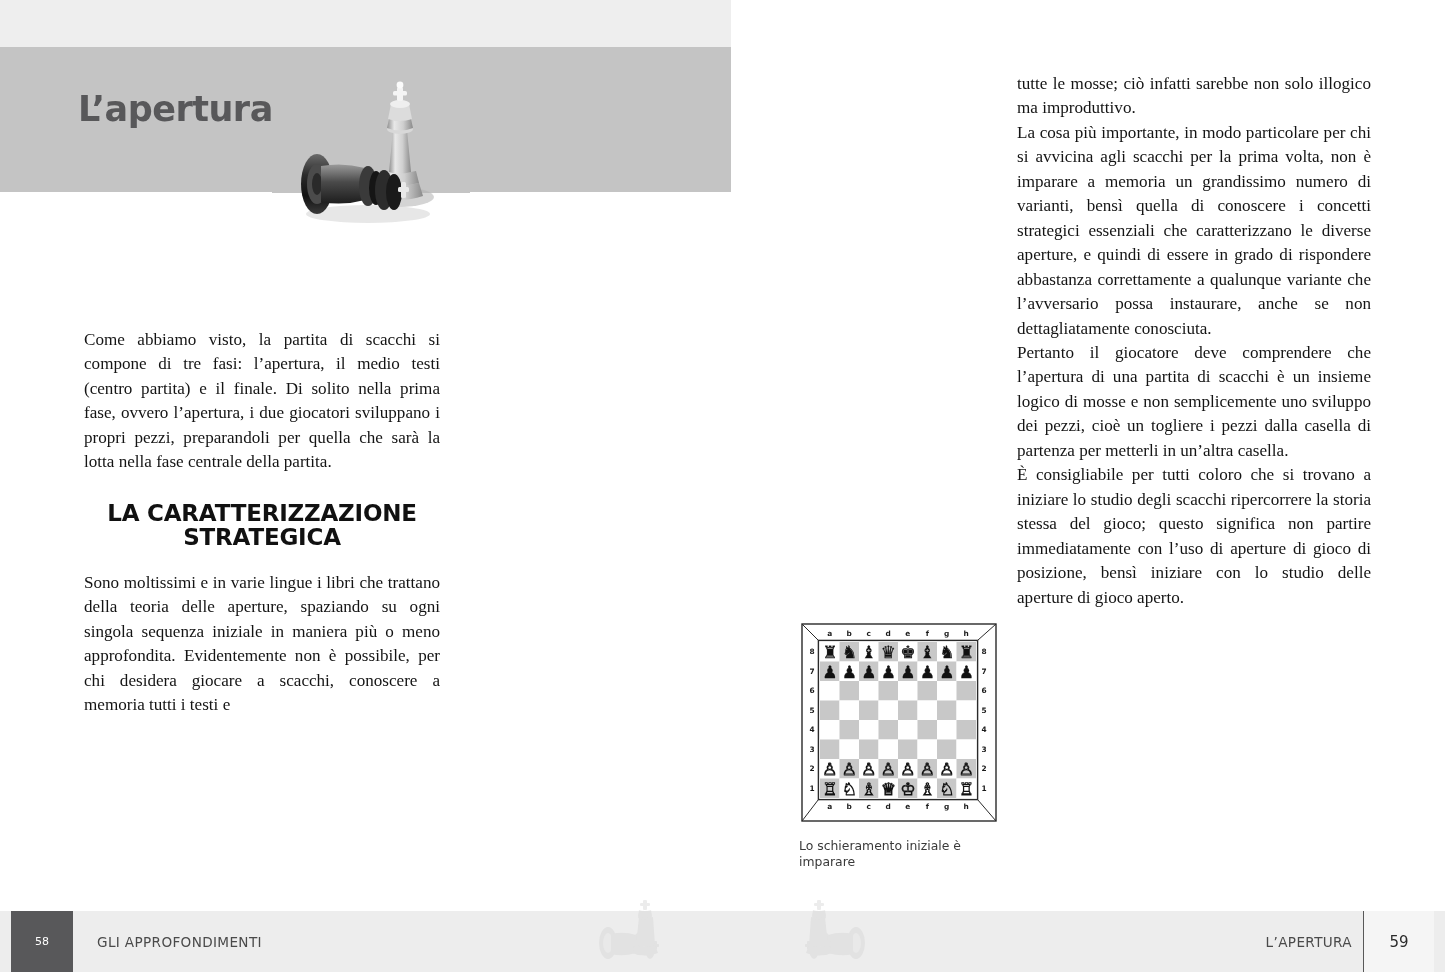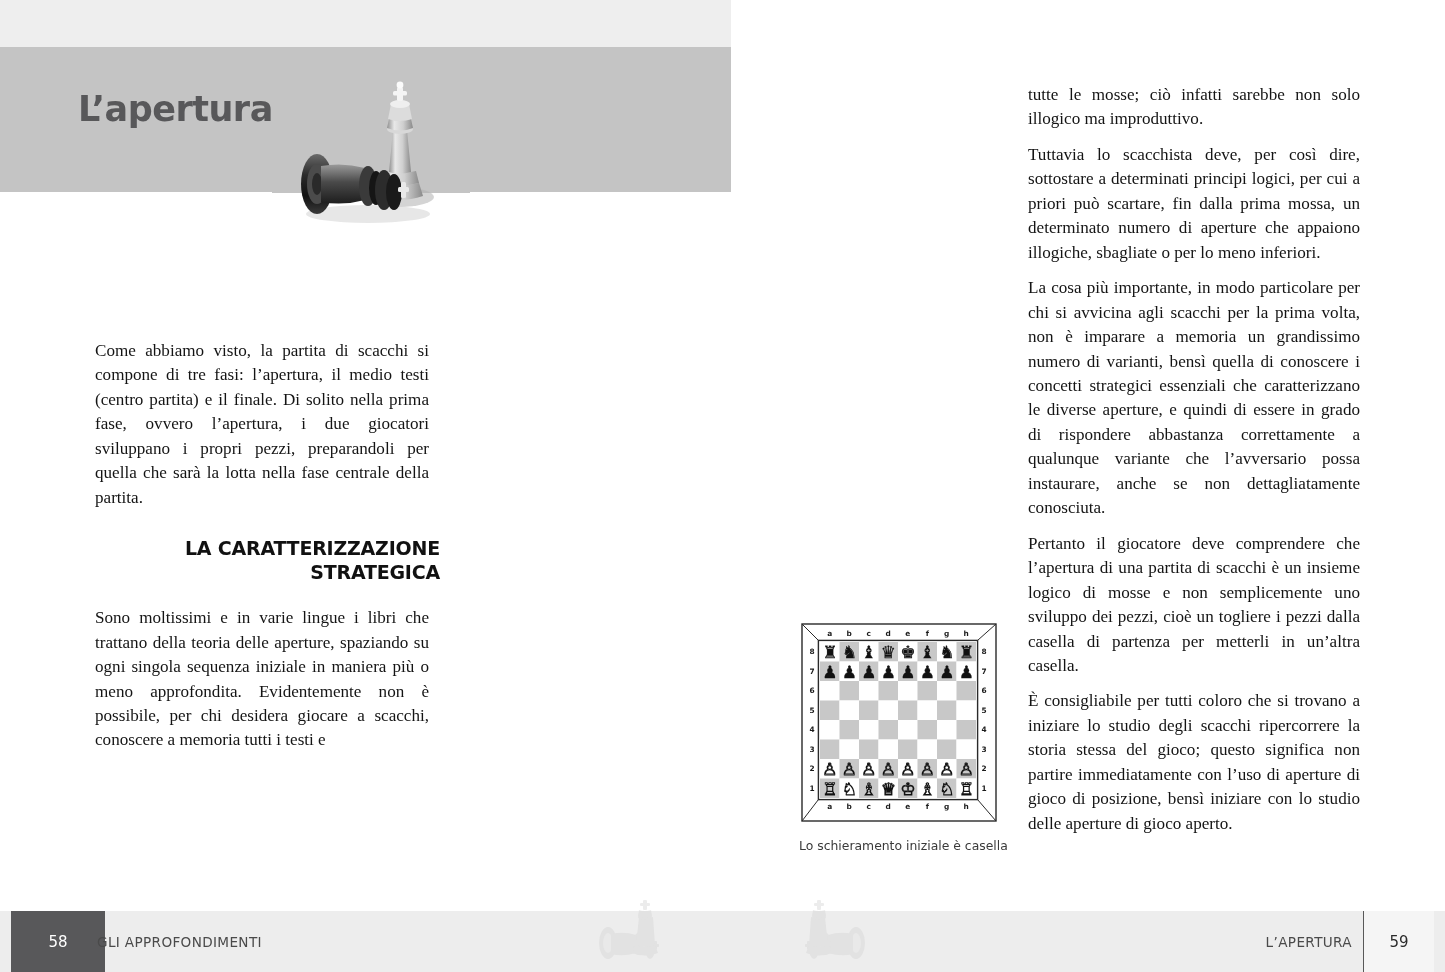--- a/index.html
+++ b/index.html
@@ -74,33 +74,33 @@
     left: 84px;
     top: 328px;
     width: 356px;
   }
   #col-right {
     left: 1017px;
     top: 72px;
     width: 354px;
   }
   .column p {
-    margin: 11px;
+    margin: 0;
     text-indent: 0;
     hyphens: manual;
   }
   #section-heading {
     font-family: "DejaVu Sans", sans-serif;
     font-weight: bold;
-    font-size: 19px;
+    font-size: 23px;
     line-height: 24px;
     letter-spacing: -0.2px;
     color: #111111;
     margin: 26px 0 22px 0;
-    text-align: right;
+    text-align: center;
   }
 
   
   #diagram-wrap {
     position: absolute;
     left: 798px;
     top: 620px;
   }
   #chess-diagram {
     width: 202px;
@@ -124,26 +124,26 @@
     left: 0;
     top: 911px;
     width: 1445px;
     height: 61px;
     background: #ededed;
   }
   #footer-pagenum-left {
     position: absolute;
     left: 11px;
     top: 911px;
-    width: 94px;
+    width: 62px;
     height: 61px;
     background: #58585a;
     color: #ffffff;
     font-family: "DejaVu Sans", sans-serif;
-    font-size: 15px;
+    font-size: 11px;
     display: flex;
     align-items: center;
     justify-content: center;
   }
   #footer-left-label {
     position: absolute;
     left: 97px;
     top: 911px;
     height: 61px;
     display: flex;
@@ -268,21 +268,20 @@
 </div>
 
 <div id="col-left" class="column">
   <p>Come abbiamo visto, la partita di scacchi si compone di tre fasi: l’apertura, il medio testi (centro partita) e il finale. Di solito nella prima fase, ovvero l’apertura, i due giocatori sviluppano i propri pezzi, preparandoli per quella che sarà la lotta nella fase centrale della partita.</p>
   <h2 id="section-heading">LA CARATTERIZZAZIONE STRATEGICA</h2>
   <p>Sono moltissimi e in varie lingue i libri che trattano della teoria delle aperture, spaziando su ogni singola sequenza iniziale in maniera più o meno approfondita. Evidentemente non è possibile, per chi desidera giocare a scacchi, conoscere a memoria tutti i testi e</p>
 </div>
 
 <div id="col-right" class="column">
   <p>tutte le mosse; ciò infatti sarebbe non solo illogico ma improduttivo.</p>
-  <p>Tuttavia lo scacchista deve, per così dire, sottostare a determinati principi logici, per cui a priori può scartare, fin dalla prima mossa, un determinato numero di aperture che appaiono illogiche, sbagliate o per lo meno inferiori.</p>
   <p>La cosa più importante, in modo particolare per chi si avvicina agli scacchi per la prima volta, non è imparare a memoria un grandissimo numero di varianti, bensì quella di conoscere i concetti strategici essenziali che caratterizzano le diverse aperture, e quindi di essere in grado di rispondere abbastanza correttamente a qualunque variante che l’avversario possa instaurare, anche se non dettagliatamente conosciuta.</p>
   <p>Pertanto il giocatore deve comprendere che l’apertura di una partita di scacchi è un insieme logico di mosse e non semplicemente uno sviluppo dei pezzi, cioè un togliere i pezzi dalla casella di partenza per metterli in un’altra casella.</p>
   <p>È consigliabile per tutti coloro che si trovano a iniziare lo studio degli scacchi ripercorrere la storia stessa del gioco; questo significa non partire immediatamente con l’uso di aperture di gioco di posizione, bensì iniziare con lo studio delle aperture di gioco aperto.</p>
 </div>
 
 <div id="diagram-wrap">
   <svg id="chess-diagram" viewBox="0 0 202 205" xmlns="http://www.w3.org/2000/svg">
       <rect x="4" y="4" width="194" height="197" fill="#ffffff" stroke="#2a2a2a" stroke-width="1.4"></rect>
       <rect x="20.4" y="20.4" width="159.2" height="159.2" fill="none" stroke="#2a2a2a" stroke-width="1.4"></rect>
       <line x1="4" y1="4" x2="20.4" y2="20.4" stroke="#2a2a2a" stroke-width="1"></line>
@@ -412,21 +411,21 @@
       <text x="31.75" y="174.65" text-anchor="middle" font-family="&quot;DejaVu Sans&quot;, sans-serif" font-size="17" fill="#ffffff" stroke="#111111" stroke-width="0.85">♖</text>
       <text x="51.25" y="174.65" text-anchor="middle" font-family="&quot;DejaVu Sans&quot;, sans-serif" font-size="17" fill="#ffffff" stroke="#111111" stroke-width="0.85">♘</text>
       <text x="70.75" y="174.65" text-anchor="middle" font-family="&quot;DejaVu Sans&quot;, sans-serif" font-size="17" fill="#ffffff" stroke="#111111" stroke-width="0.85">♗</text>
       <text x="90.25" y="174.65" text-anchor="middle" font-family="&quot;DejaVu Sans&quot;, sans-serif" font-size="17" fill="#ffffff" stroke="#111111" stroke-width="0.85">♕</text>
       <text x="109.75" y="174.65" text-anchor="middle" font-family="&quot;DejaVu Sans&quot;, sans-serif" font-size="17" fill="#ffffff" stroke="#111111" stroke-width="0.85">♔</text>
       <text x="129.25" y="174.65" text-anchor="middle" font-family="&quot;DejaVu Sans&quot;, sans-serif" font-size="17" fill="#ffffff" stroke="#111111" stroke-width="0.85">♗</text>
       <text x="148.75" y="174.65" text-anchor="middle" font-family="&quot;DejaVu Sans&quot;, sans-serif" font-size="17" fill="#ffffff" stroke="#111111" stroke-width="0.85">♘</text>
       <text x="168.25" y="174.65" text-anchor="middle" font-family="&quot;DejaVu Sans&quot;, sans-serif" font-size="17" fill="#ffffff" stroke="#111111" stroke-width="0.85">♖</text>
     </svg>
 </div>
-<div id="diagram-caption">Lo schieramento iniziale è casella</div>
+<div id="diagram-caption">Lo schieramento iniziale è imparare</div>
 
 <div id="footer"></div>
 
 <div class="footer-ornament" id="footer-ornament-left">
   <svg viewBox="0 0 92 75" xmlns="http://www.w3.org/2000/svg" aria-hidden="true">
     <g fill="#d2d2d2">
       <ellipse cx="22" cy="50" rx="9" ry="16"></ellipse>
       <ellipse cx="22" cy="50" rx="5" ry="10" fill="#e4e4e4"></ellipse>
       <path d="M25 41 q13 -3 25 1 l0 18 q-13 4 -25 1 z"></path>
       <ellipse cx="52" cy="51" rx="5" ry="11"></ellipse>

